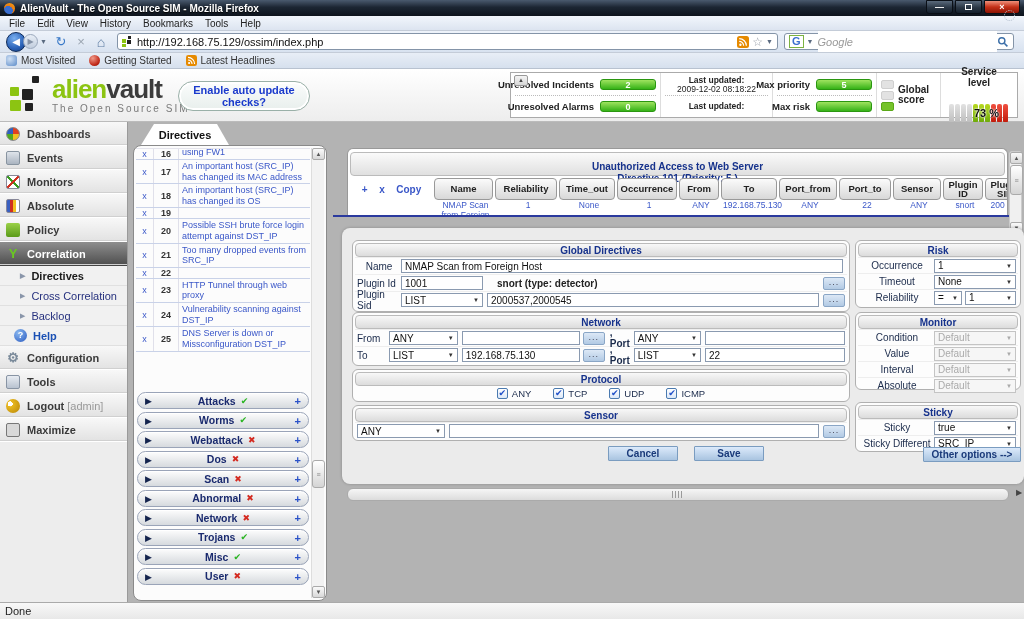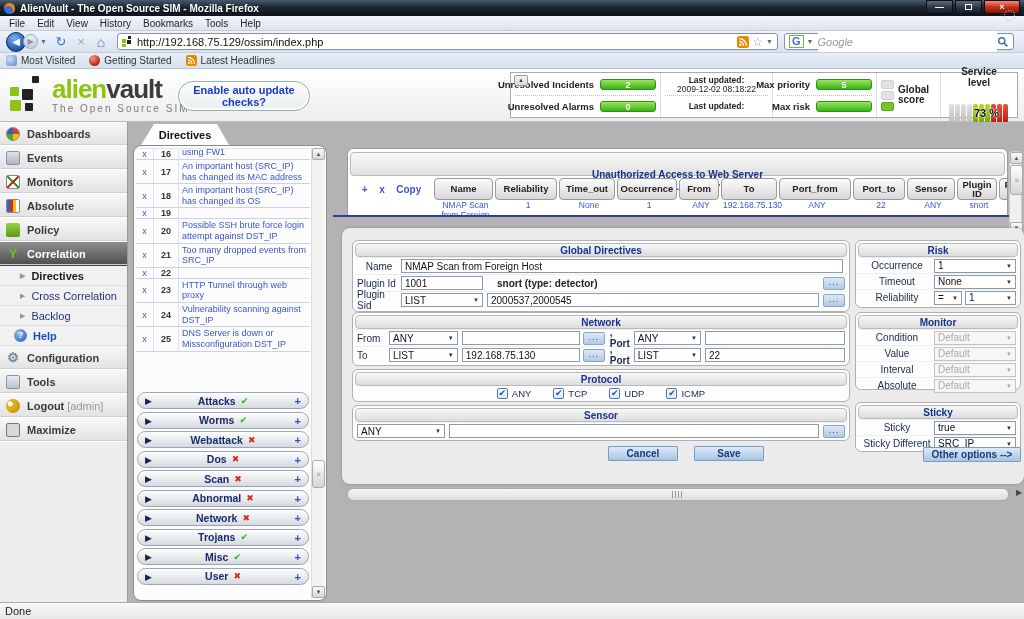--- a/index.html
+++ b/index.html
@@ -127,28 +127,28 @@
 .cat-mark[data-status="off"]{color:#d42a20}
 .cat-plus{position:absolute;right:7px;top:2px;font-size:11px;font-weight:bold;color:#2a52c8}
 .pscroll{position:absolute;right:2px;top:2px;bottom:2px;width:13px;background:#f2f2f2;border-left:1px solid #ddd;border-radius:0 7px 7px 0}
 .sarrbtn{position:absolute;left:0;width:13px;height:12px;background:linear-gradient(#fafafa,#d8d8d8);border:1px solid #aaa;border-radius:2px;font-size:6px;color:#555;text-align:center;line-height:11px}
 .sarrbtn.up{top:0}.sarrbtn.dn{bottom:0}
 .sthumb{position:absolute;left:0;width:13px;height:28px;background:linear-gradient(#fff,#d4d4d4);border:1px solid #aaa;border-radius:3px;display:flex;align-items:center;justify-content:center;color:#888;font-size:7px}
 .pscroll .sthumb{top:312px}
 
 
 .mtop{position:absolute;left:219px;top:26px;width:661px;height:67px;background:#fff;border:1px solid #999;border-bottom:none;border-radius:6px 6px 0 0;overflow:hidden;padding:3px 2px 0 2px}
-.mtitle{height:24px;background:linear-gradient(#fafafa,#e0e0e0);border:1px solid #bbb;border-radius:4px;text-align:center;color:#16328c;font-weight:bold;font-size:10px;line-height:1.2;padding-top:16px}
+.mtitle{height:24px;background:linear-gradient(#fafafa,#e0e0e0);border:1px solid #bbb;border-radius:4px;text-align:center;color:#16328c;font-weight:bold;font-size:10px;line-height:1.2;padding-top:8px}
 .mhead{display:flex;align-items:stretch;height:24px;padding-top:2px}
 .mctl{width:83px;flex:none;display:flex;align-items:center;justify-content:space-around;padding:0 6px}
 .mlink{color:#3a57c8;font-size:10px;font-weight:bold}
 .mcol{flex:none;margin:0 1px;background:linear-gradient(#fbfbfb,#d8d8d8);border:1px solid #999;border-radius:4px;font-weight:bold;font-size:9.5px;color:#222;display:flex;align-items:center;justify-content:center;text-align:center;line-height:1}
 .rrow{display:flex;align-items:flex-start;height:16px;overflow:hidden}
 .rcell{flex:none;margin:0 1px;font-size:8.5px;color:#3a57c8;text-align:center;line-height:1.15;padding-top:1px}
-.c1{width:59px}.c2{width:62px}.c3{width:56px}.c4{width:60px}.c5{width:40px}.c6{width:56px}.c7{width:72px}.c8{width:52px}.c9{width:48px}.c10{width:40px}.c11{width:40px}
+.c1{width:59px}.c2{width:62px}.c3{width:56px}.c4{width:60px}.c5{width:40px}.c6{width:56px}.c7{width:58px}.c8{width:52px}.c9{width:48px}.c10{width:40px}.c11{width:40px}
 .blueline{position:absolute;left:205px;top:93px;width:688px;height:2px;background:#2b3a9e}
 .mvscroll{position:absolute;left:881px;top:29px;width:13px;height:84px;background:#f0f0f0;border:1px solid #ccc;border-radius:3px}
 .mvscroll .sthumb{top:13px;height:30px}
 
 
 .modal{position:absolute;left:214px;top:106px;width:682px;height:256px;background:#ebebeb;border-radius:8px;box-shadow:0 0 3px rgba(0,0,0,.25)}
 .fbox{position:absolute;background:#fdfdfd;border:1px solid #b0b0b0;border-radius:6px;padding:2px}
 .fhdr{height:14px;background:linear-gradient(#f8f8f8,#dcdcdc);border:1px solid #bbb;border-radius:4px;text-align:center;font-weight:bold;font-size:10px;color:#16328c;line-height:13px}
 .frow{display:flex;align-items:center;padding:0 2px;border-top:1px solid #eee}
 .flabel{font-size:10px;color:#1a2a4a;flex:none}

